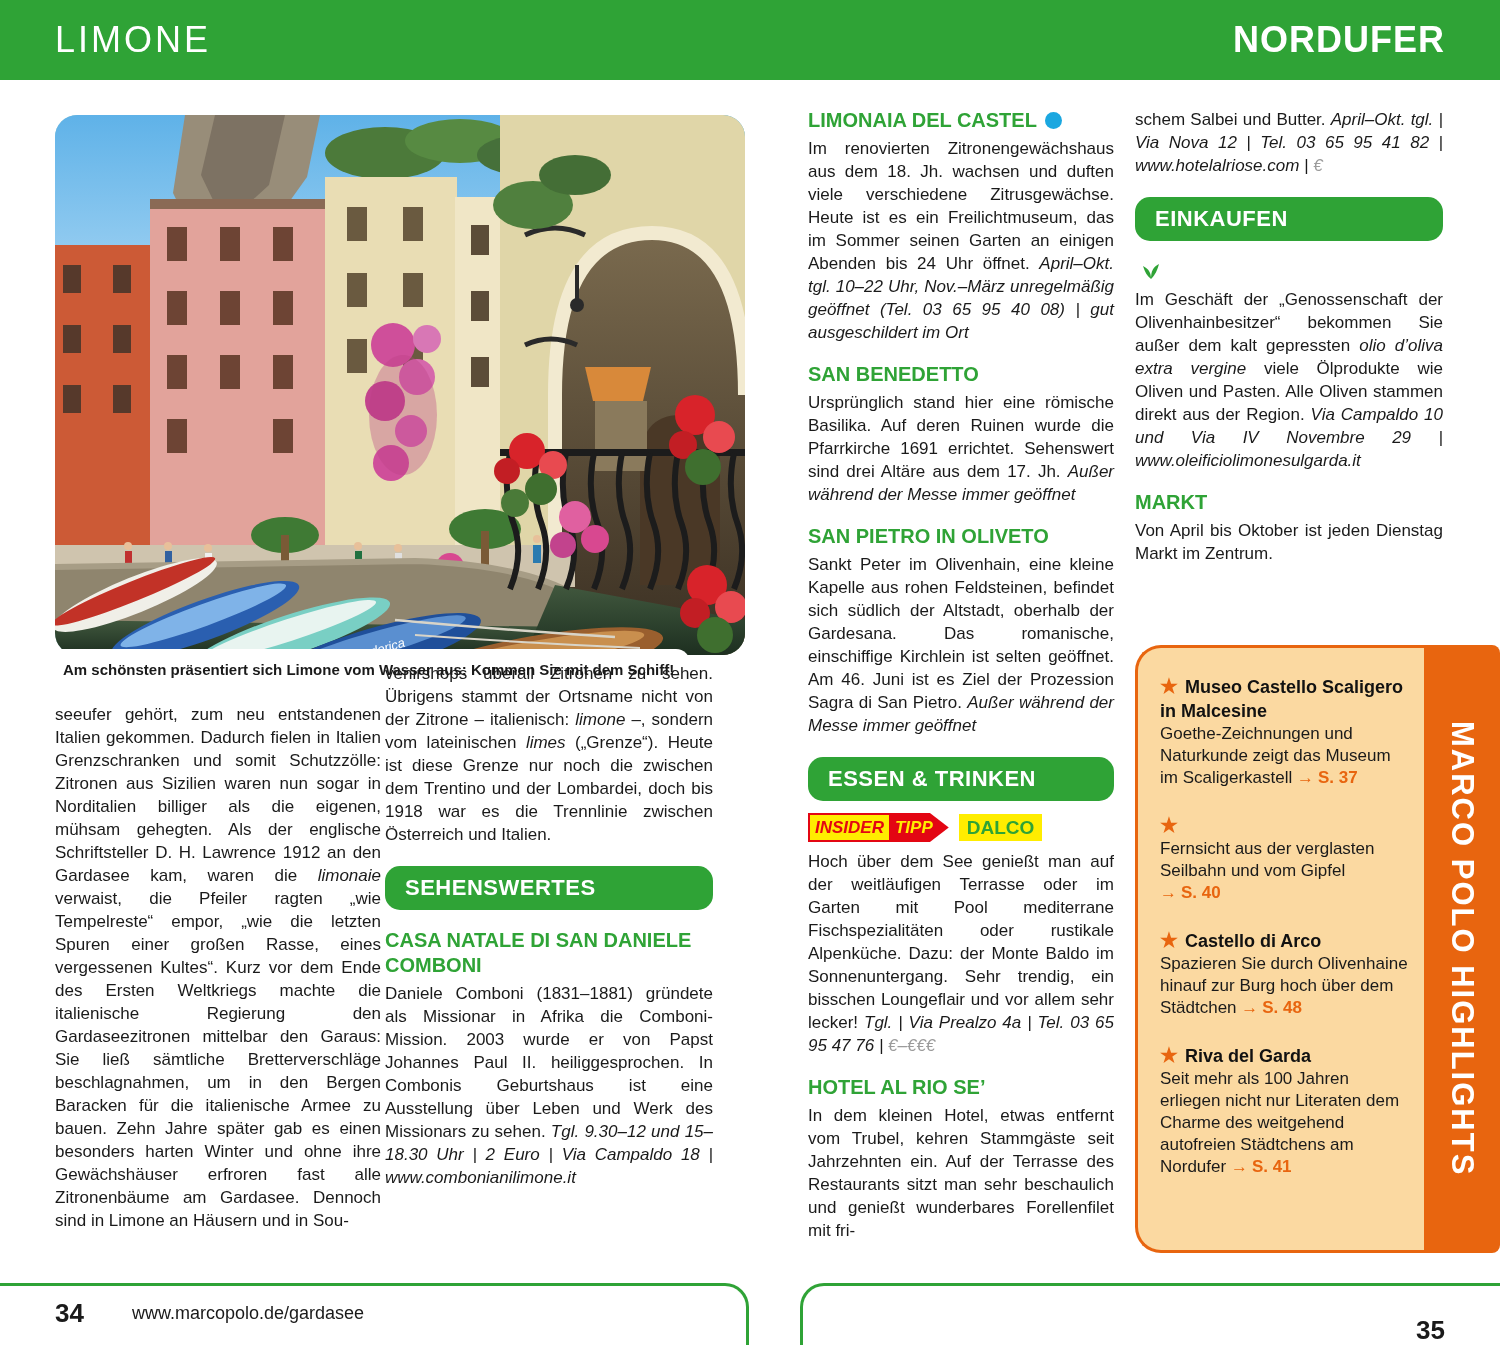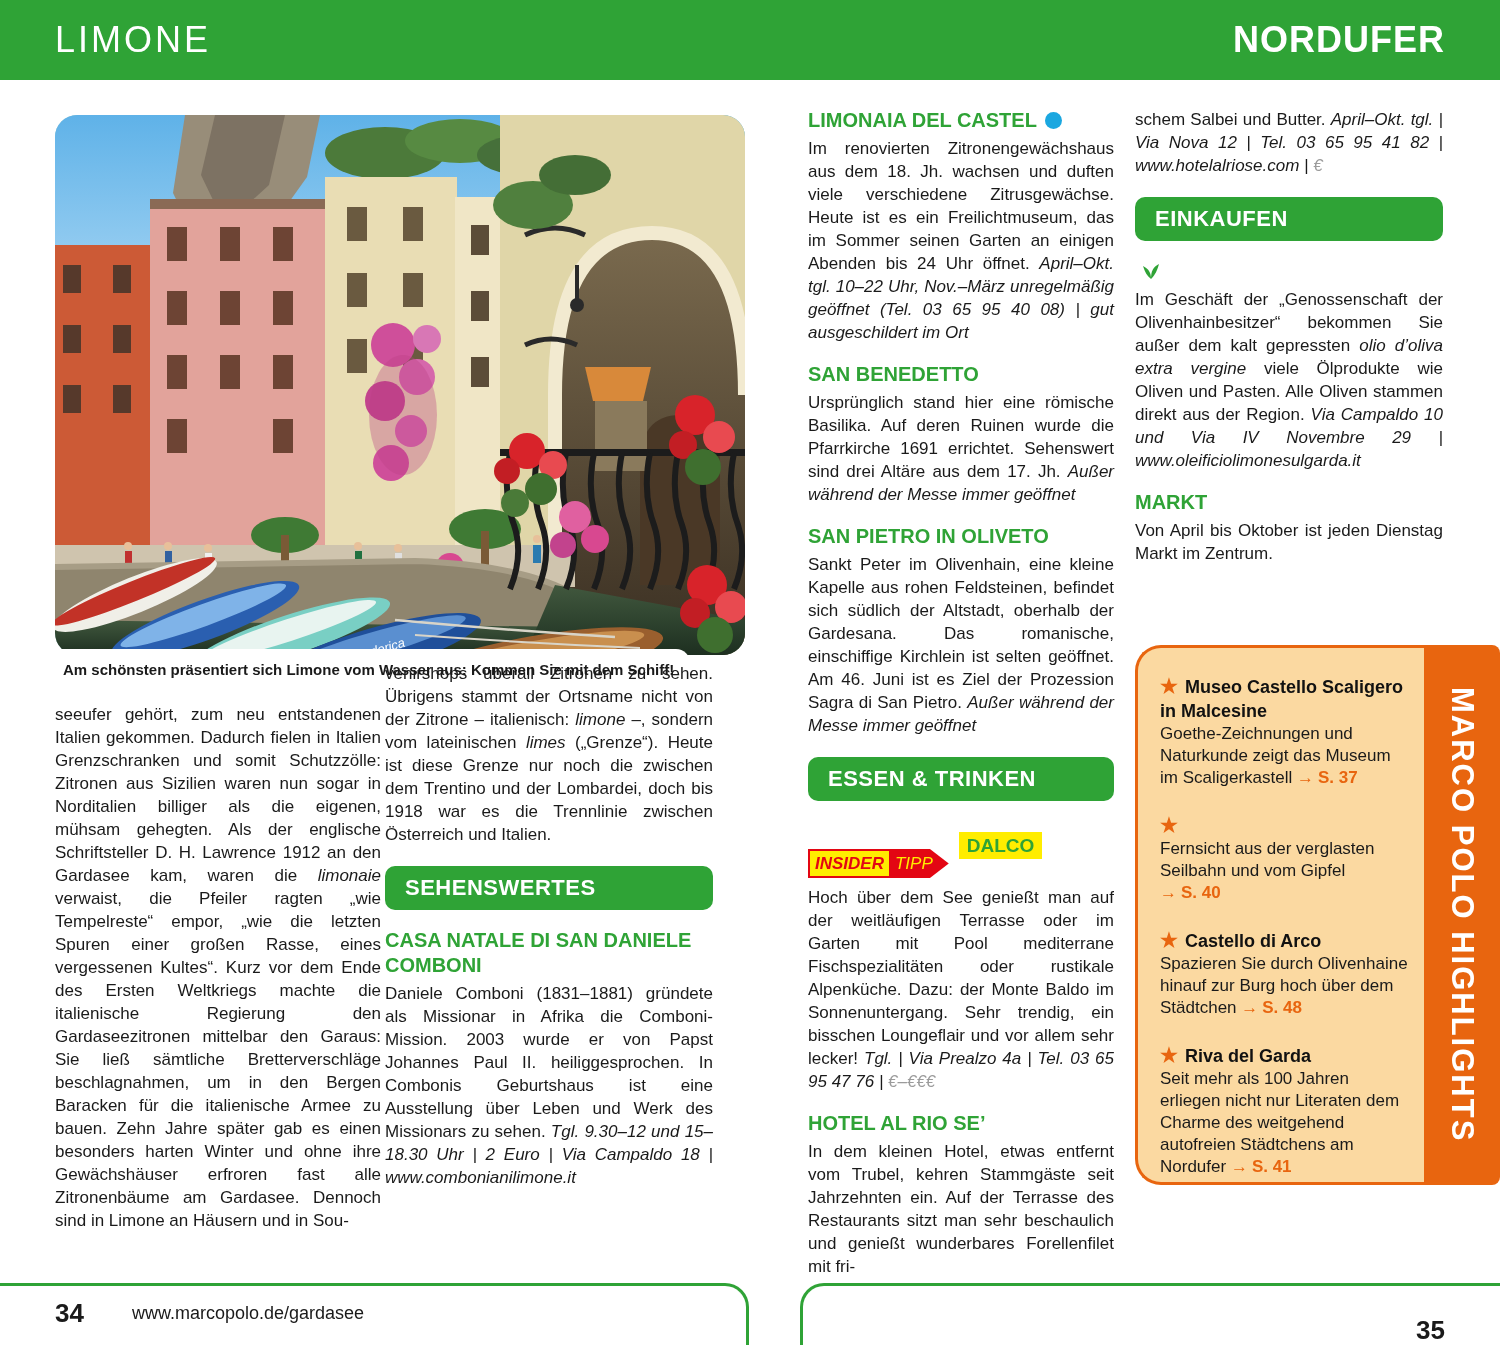--- a/index.html
+++ b/index.html
@@ -24,42 +24,42 @@
   
   .col{position:absolute;font-size:17px;line-height:23px;text-align:justify;}
   .col1{left:55px;top:703px;width:326px;}
   .col2{left:385px;top:662px;width:328px;}
   .col3{left:808px;top:108px;width:306px;}
   .col4{left:1135px;top:108px;width:308px;}
   .info{font-style:italic;}
   .price{font-style:italic;color:#9B9B9B;}
 
   .greenbar{background:#2FA336;color:#fff;font-weight:700;font-size:22px;height:44px;
-            line-height:44px;border-radius:10px;padding-left:20px;margin:20px 0 12px;
+            line-height:44px;border-radius:15px;padding-left:20px;margin:20px 0 12px;
             text-align:left;letter-spacing:0.5px;}
   .subhead{color:#2FA336;font-weight:700;font-size:20px;line-height:25px;
            margin:18px 0 4px;text-align:left;}
   .subhead.first{margin-top:0;}
   .blue-dot{display:inline-block;width:17px;height:17px;border-radius:50%;
             background:#1BA7E0;margin-left:8px;vertical-align:-2px;}
   .leaf-icon{vertical-align:-3px;margin-left:6px;}
 
   
   .insider-row{display:flex;align-items:center;gap:10px;margin:2px 0 8px;}
-  .insider-badge{display:flex;align-items:stretch;margin-top:36px;}
+  .insider-badge{display:flex;align-items:stretch;}
   .insider-left{background:#FFED00;border:2px solid #E30613;color:#E30613;font-weight:700;
                 font-style:italic;font-size:17px;padding:1px 5px;display:flex;align-items:center;}
-  .insider-arrow{background:#E30613;color:#FFED00;font-weight:400;font-style:italic;
+  .insider-arrow{background:#E30613;color:#FFED00;font-weight:700;font-style:italic;
                  font-size:17px;padding:1px 16px 1px 5px;margin-left:-1px;display:flex;align-items:center;
                  clip-path:polygon(0 0,68% 0,100% 50%,68% 100%,0 100%);}
   .dalco{background:#FFED00;color:#2FA336;font-weight:700;font-size:19px;
          padding:2px 8px;display:flex;align-items:center;}
 
   
-  .highlights{position:absolute;left:1135px;top:645px;width:365px;height:540px;display:flex;}
+  .highlights{position:absolute;left:1135px;top:645px;width:365px;height:608px;display:flex;}
   .hl-box{width:289px;box-sizing:border-box;background:#FBD9A1;border:3px solid #E8650F;
           border-right:none;border-radius:26px 0 0 26px;padding:26px 14px 0 22px;}
   .hl-ribbon{flex:1;background:#E8650F;border-radius:0 8px 8px 0;
              display:flex;align-items:center;justify-content:center;}
   .hl-ribbon span{writing-mode:vertical-rl;color:#fff;font-weight:700;font-size:31px;
                   letter-spacing:2px;white-space:nowrap;}
   .hl-item{margin-bottom:24px;font-size:17px;line-height:22px;text-align:left;}
   .hl-title{font-weight:700;font-size:18px;line-height:24px;color:#111;}
   .star-icon::before{content:"\2605";color:#E8650F;margin-right:7px;font-size:20px;}
   .pageref{color:#E8650F;font-weight:700;white-space:nowrap;}

